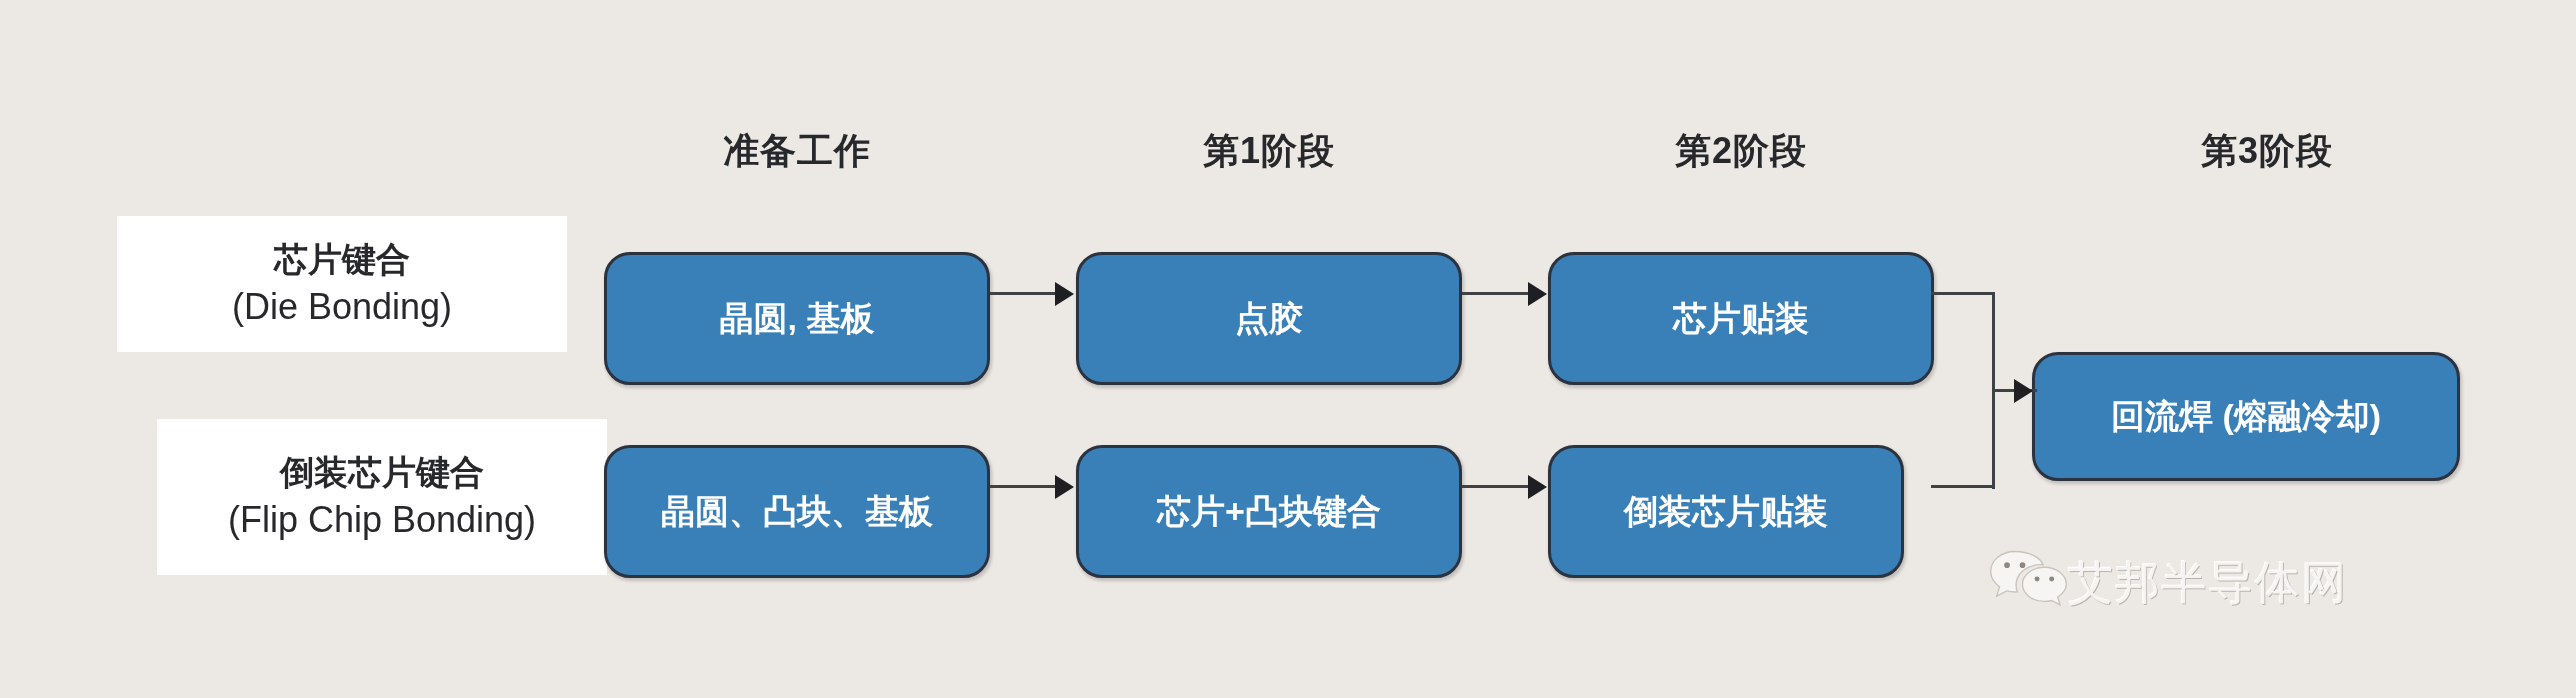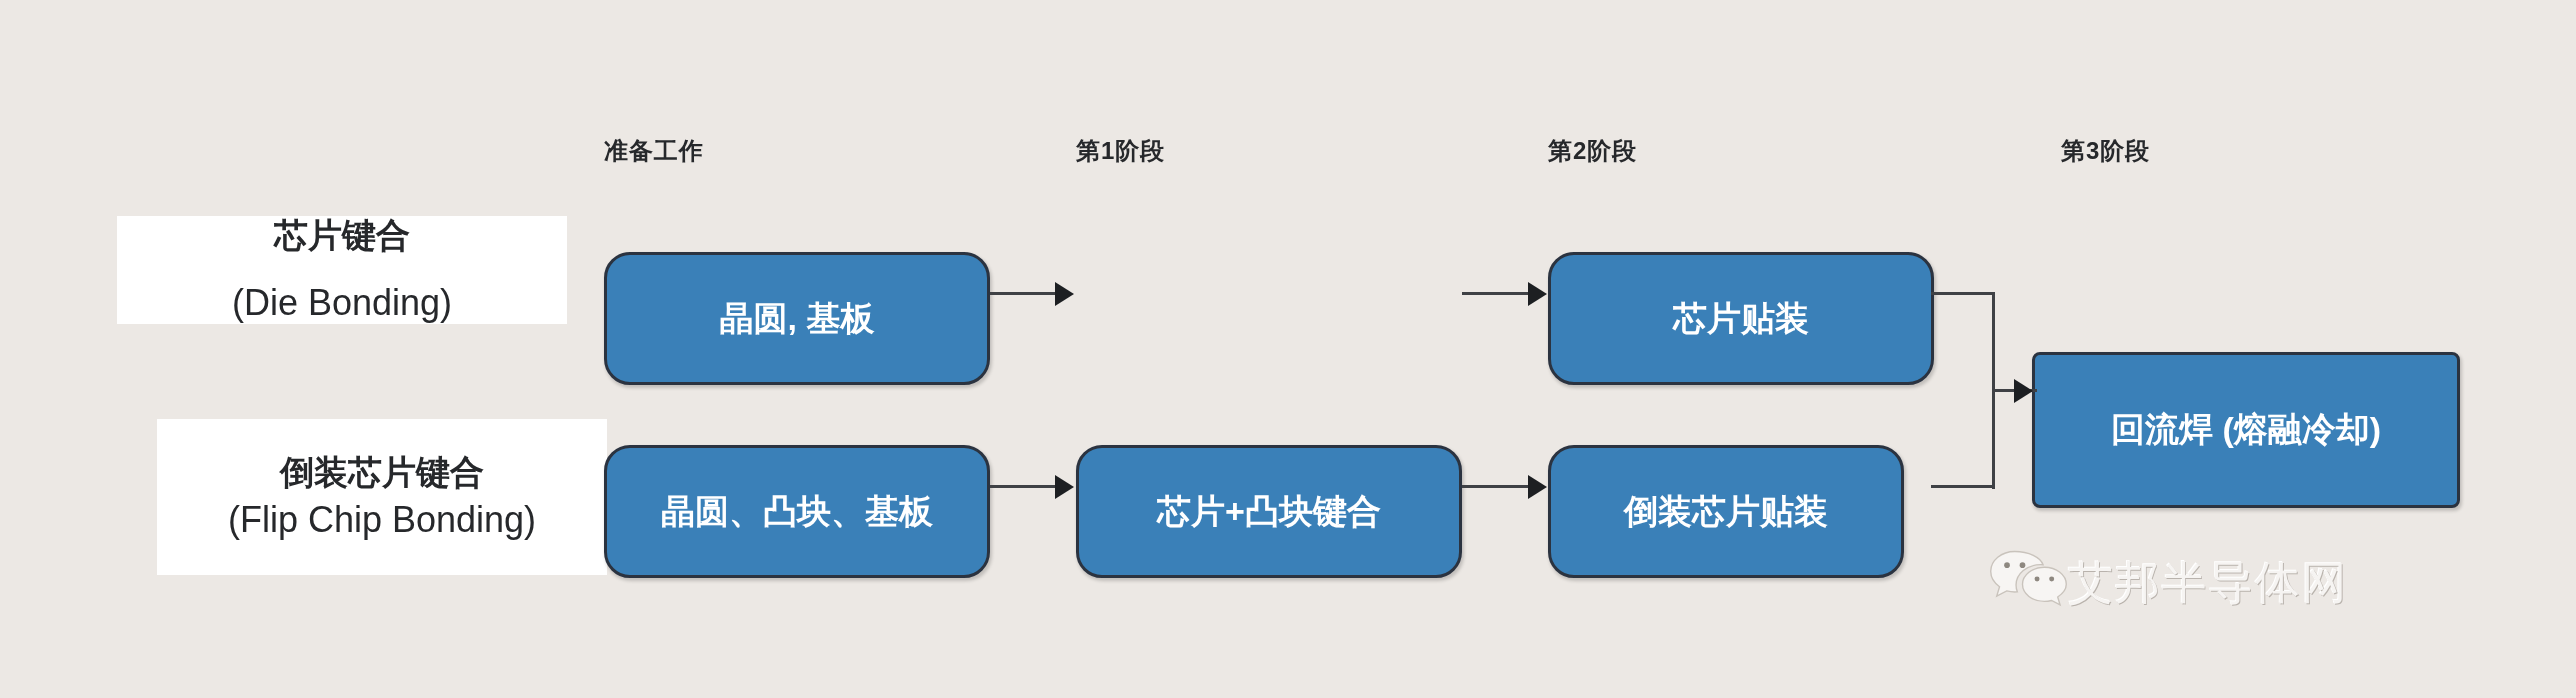--- a/index.html
+++ b/index.html
@@ -20,22 +20,22 @@
     height: 698px;
     background: #ece8e4;
   }
 
   
   .col-header {
     position: absolute;
     top: 127px;
     height: 48px;
     line-height: 48px;
-    text-align: left;
-    font-size: 24px;
+    text-align: center;
+    font-size: 36px;
     font-weight: 700;
     color: #26282b;
     letter-spacing: 0.9px;
     white-space: nowrap;
   }
 
   
   .row-label {
     position: absolute;
     left: 117px;
@@ -53,21 +53,21 @@
     line-height: 1.15;
     white-space: nowrap;
   }
   .row-label .en {
     font-size: 36px;
     font-weight: 400;
     line-height: 1.2;
     margin-top: 5.2px;
     white-space: nowrap;
   }
-  #row-label-die  { top: 216px; height: 108px; justify-content: space-between; }
+  #row-label-die  { top: 216px; height: 136px; }
   #row-label-flip { top: 419px; height: 156px; margin-left: 40px; }
 
   
   .node {
     position: absolute;
     background: #3a80b8;
     border: 3.4px solid #2b3340;
     border-radius: 26px;
     box-sizing: border-box;
     display: flex;
@@ -132,27 +132,28 @@
     <div class="cn">芯片键合</div>
     <div class="en">(Die Bonding)</div>
   </div>
 
   <div class="row-label" id="row-label-flip">
     <div class="cn">倒装芯片键合</div>
     <div class="en">(Flip Chip Bonding)</div>
   </div>
 
   <div class="node" style="left:604px; top:228px; width:386px; height:133px;">晶圆, 基板</div>
+  <div class="node" style="left:1076px; top:228px; width:386px; height:133px;">点胶</div>
   <div class="node" style="left:1548px; top:228px; width:386px; height:133px;">芯片贴装</div>
 
   <div class="node" style="left:1076px; top:421px; width:386px; height:133px;">芯片+凸块键合</div>
   <div class="node" style="left:604px; top:421px; width:386px; height:133px;">晶圆、凸块、基板</div>
   <div class="node" style="left:1548px; top:421px; width:356px; height:133px;">倒装芯片贴装</div>
 
-  <div class="node" style="left:2032px; top:328px; width:428px; height:156px; border-radius:8px;">回流焊 (熔融冷却)</div>
+  <div class="node" style="left:2032px; top:328px; width:428px; height:129px; border-radius:26px;">回流焊 (熔融冷却)</div>
 
   <div class="hline" style="left:990px; top:292px; width:67px;"></div>
   <div class="arrowhead" style="left:1055px; top:282px;"></div>
 
   <div class="hline" style="left:1462px; top:292px; width:67px;"></div>
   <div class="arrowhead" style="left:1528px; top:282px;"></div>
 
   <div class="hline" style="left:990px; top:485px; width:67px;"></div>
   <div class="arrowhead" style="left:1055px; top:475px;"></div>
 

